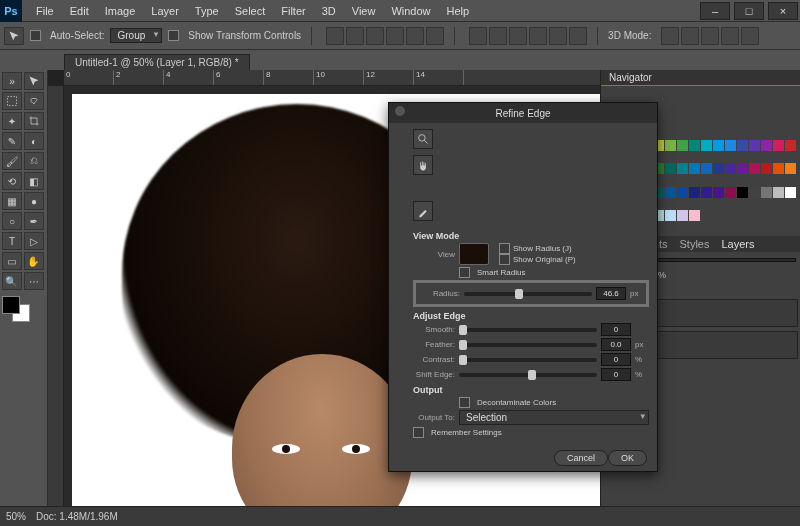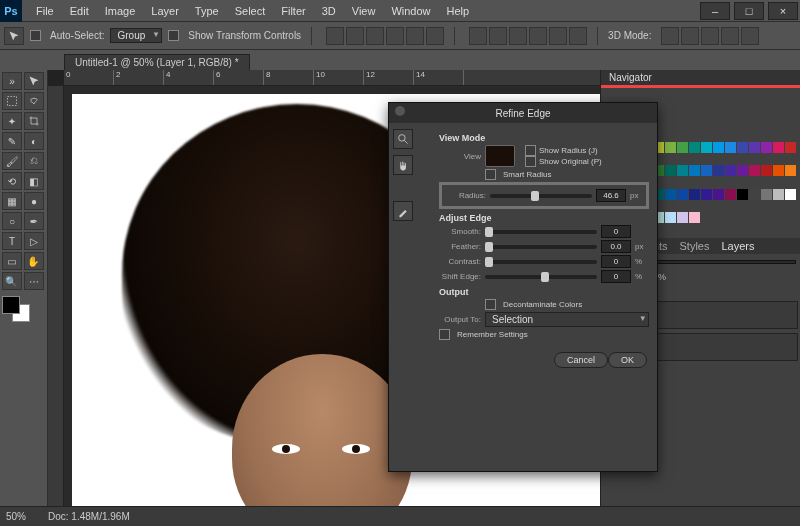--- a/index.html
+++ b/index.html
@@ -41,55 +41,55 @@
 .ruler-v { position: absolute; top: 16px; left: 0; width: 16px; bottom: 0; background: #3a3a3a; border-right: 1px solid #222; }
 .canvas { position: absolute; top: 16px; left: 16px; right: 0; bottom: 0; background: #2a2a2a; overflow: hidden; }
 .doc { position: absolute; left: 8px; top: 8px; width: 540px; height: 440px; background: #fff; }
 .hair { position: absolute; left: 50px; top: 10px; width: 350px; height: 340px; background: radial-gradient(ellipse at 50% 40%, #2a1a12 0%, #1a0f08 40%, #0d0704 70%, transparent 75%); border-radius: 50% 50% 45% 45%; filter: blur(1px); }
 .face { position: absolute; left: 160px; top: 260px; width: 180px; height: 190px; background: radial-gradient(ellipse at 50% 30%, #b88968 0%, #9a6f52 60%, #7a563f 100%); border-radius: 50% 50% 45% 45%; }
 .eye { position: absolute; width: 28px; height: 10px; background: #fff; border-radius: 50%; top: 90px; }
 .eye.l { left: 40px; } .eye.r { left: 110px; }
 .pupil { position: absolute; width: 8px; height: 8px; background: #1a0f08; border-radius: 50%; top: 1px; left: 10px; }
 
 .panels { width: 200px; background: #404040; border-left: 1px solid #222; display: flex; flex-direction: column; }
-.panel-tab { background: #333; padding: 2px 8px; font-size: 10px; color: #ddd; border-bottom: 3px solid #ef4444; }
+.panel-tab { background: #333; padding: 2px 8px; font-size: 10px; color: #ddd; border-bottom: 1px solid #ef4444; }
 .navigator { height: 50px; }
 .swatches { height: 100px; padding: 4px; display: flex; flex-wrap: wrap; gap: 1px; }
 .sw { width: 11px; height: 11px; }
 .panel-tabs { display: flex; background: #333; }
 .panel-tabs .pt { padding: 2px 6px; font-size: 11px; color: #aaa; }
 .panel-row { display: flex; align-items: center; padding: 2px 4px; gap: 4px; }
 .panel-row .sel { background: #2a2a2a; border: 1px solid #111; font-size: 9px; padding: 1px 4px; color: #ccc; flex: 1; }
 .panel-row .val { font-size: 9px; color: #ccc; }
 .layer-row { background: #3a3a3a; height: 28px; margin: 2px; border: 1px solid #222; }
 
 
 .dialog { position: absolute; left: 388px; top: 102px; width: 270px; height: 370px; background: #404040; border: 1px solid #111; box-shadow: 0 4px 12px rgba(0,0,0,0.6); z-index: 50; }
 .dialog .titlebar { height: 20px; background: #2e2e2e; display: flex; align-items: center; position: relative; }
 .dialog .titlebar .ttl { flex: 1; text-align: center; font-size: 10px; color: #ddd; }
 .dialog .closebtn { position: absolute; left: 6px; top: 3px; width: 10px; height: 10px; border-radius: 50%; background: #555; }
-.dialog .body { padding: 6px 8px 4px 4px; display: flex; gap: 24px; }
+.dialog .body { padding: 6px 8px 4px 24px; display: flex; gap: 6px; flex-direction: column; }
 .dialog .tools { width: 22px; display: flex; flex-direction: column; gap: 6px; }
 .dialog .dt { width: 20px; height: 20px; border: 1px solid #222; background: #474747; display: flex; align-items: center; justify-content: center; }
 .dialog .dt svg { width: 13px; height: 13px; fill: #ccc; }
 .dialog .content { flex: 1; font-size: 9px; color: #ccc; }
 .section-title { font-size: 9px; color: #ddd; margin: 4px 0 2px 0; font-weight: bold; }
 .drow { display: flex; align-items: center; gap: 4px; margin: 2px 0; font-size: 8px; }
 .drow .dlbl { width: 42px; color: #aaa; text-align: right; font-size: 8px; }
 .slider { flex: 1; height: 4px; background: #222; position: relative; border-radius: 2px; }
 .slider .thumb { position: absolute; width: 8px; height: 10px; background: #ccc; top: -3px; border-radius: 2px; }
 .dval { width: 30px; background: #2a2a2a; border: 1px solid #111; padding: 1px 2px; font-size: 8px; color: #ddd; text-align: center; }
 .dunit { width: 14px; font-size: 8px; color: #aaa; }
 .thumb-img { width: 30px; height: 22px; background: #1a0f08; border: 1px solid #666; border-radius: 2px; }
 .highlight { border: 3px solid #737373; padding: 2px; margin: 2px 0; }
 .dbtn { background: #4a4a4a; border: 1px solid #222; border-radius: 10px; padding: 2px 12px; font-size: 9px; color: #ddd; }
 .dlg-buttons { display: flex; justify-content: flex-end; padding: 6px 10px; }
 
 
-.statusbar { position: absolute; bottom: 0; left: 0; right: 0; height: 20px; background: #3a3a3a; border-top: 1px solid #222; display: flex; align-items: center; padding: 0 6px; gap: 22px; font-size: 10px; color: #ccc; }
+.statusbar { position: absolute; bottom: 0; left: 0; right: 0; height: 20px; background: #3a3a3a; border-top: 1px solid #222; display: flex; align-items: center; padding: 0 6px; gap: 10px; font-size: 10px; color: #ccc; }
 </style>
 </head>
 <body>
 
 <div class="menubar">
   <div class="ps-logo">Ps</div>
   <div class="menu">File</div>
   <div class="menu">Edit</div>
   <div class="menu">Image</div>
   <div class="menu">Layer</div>

